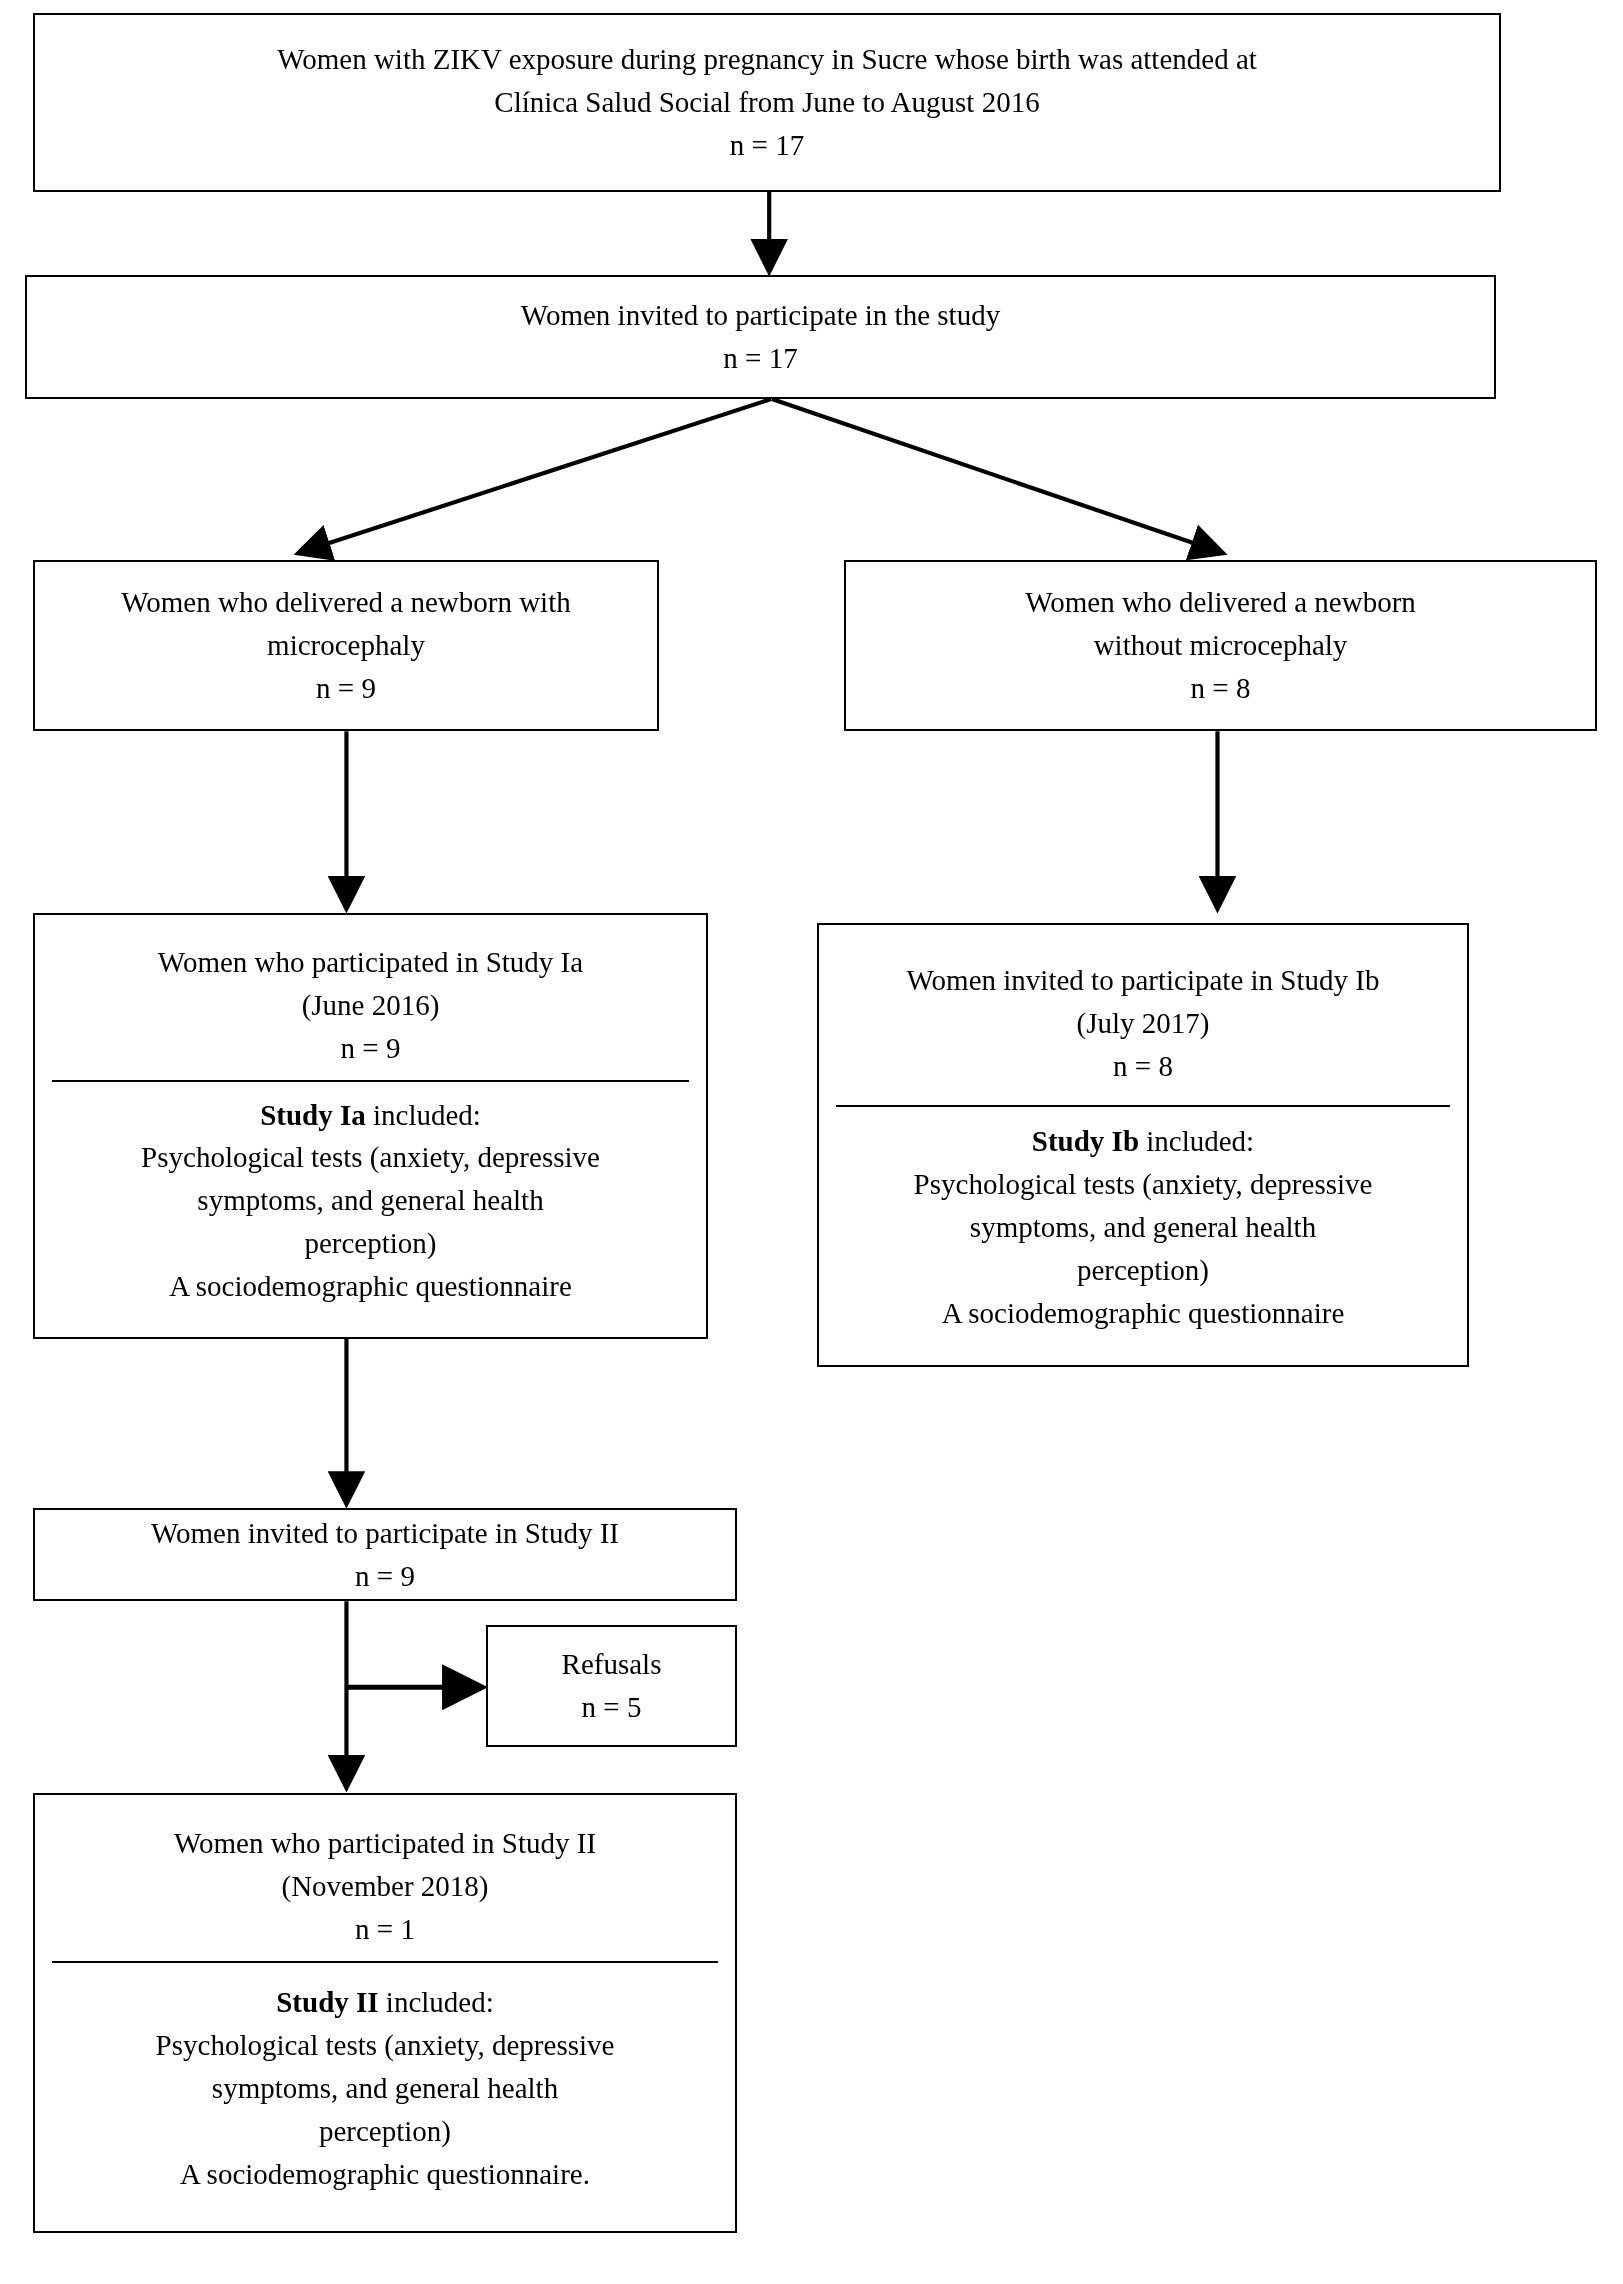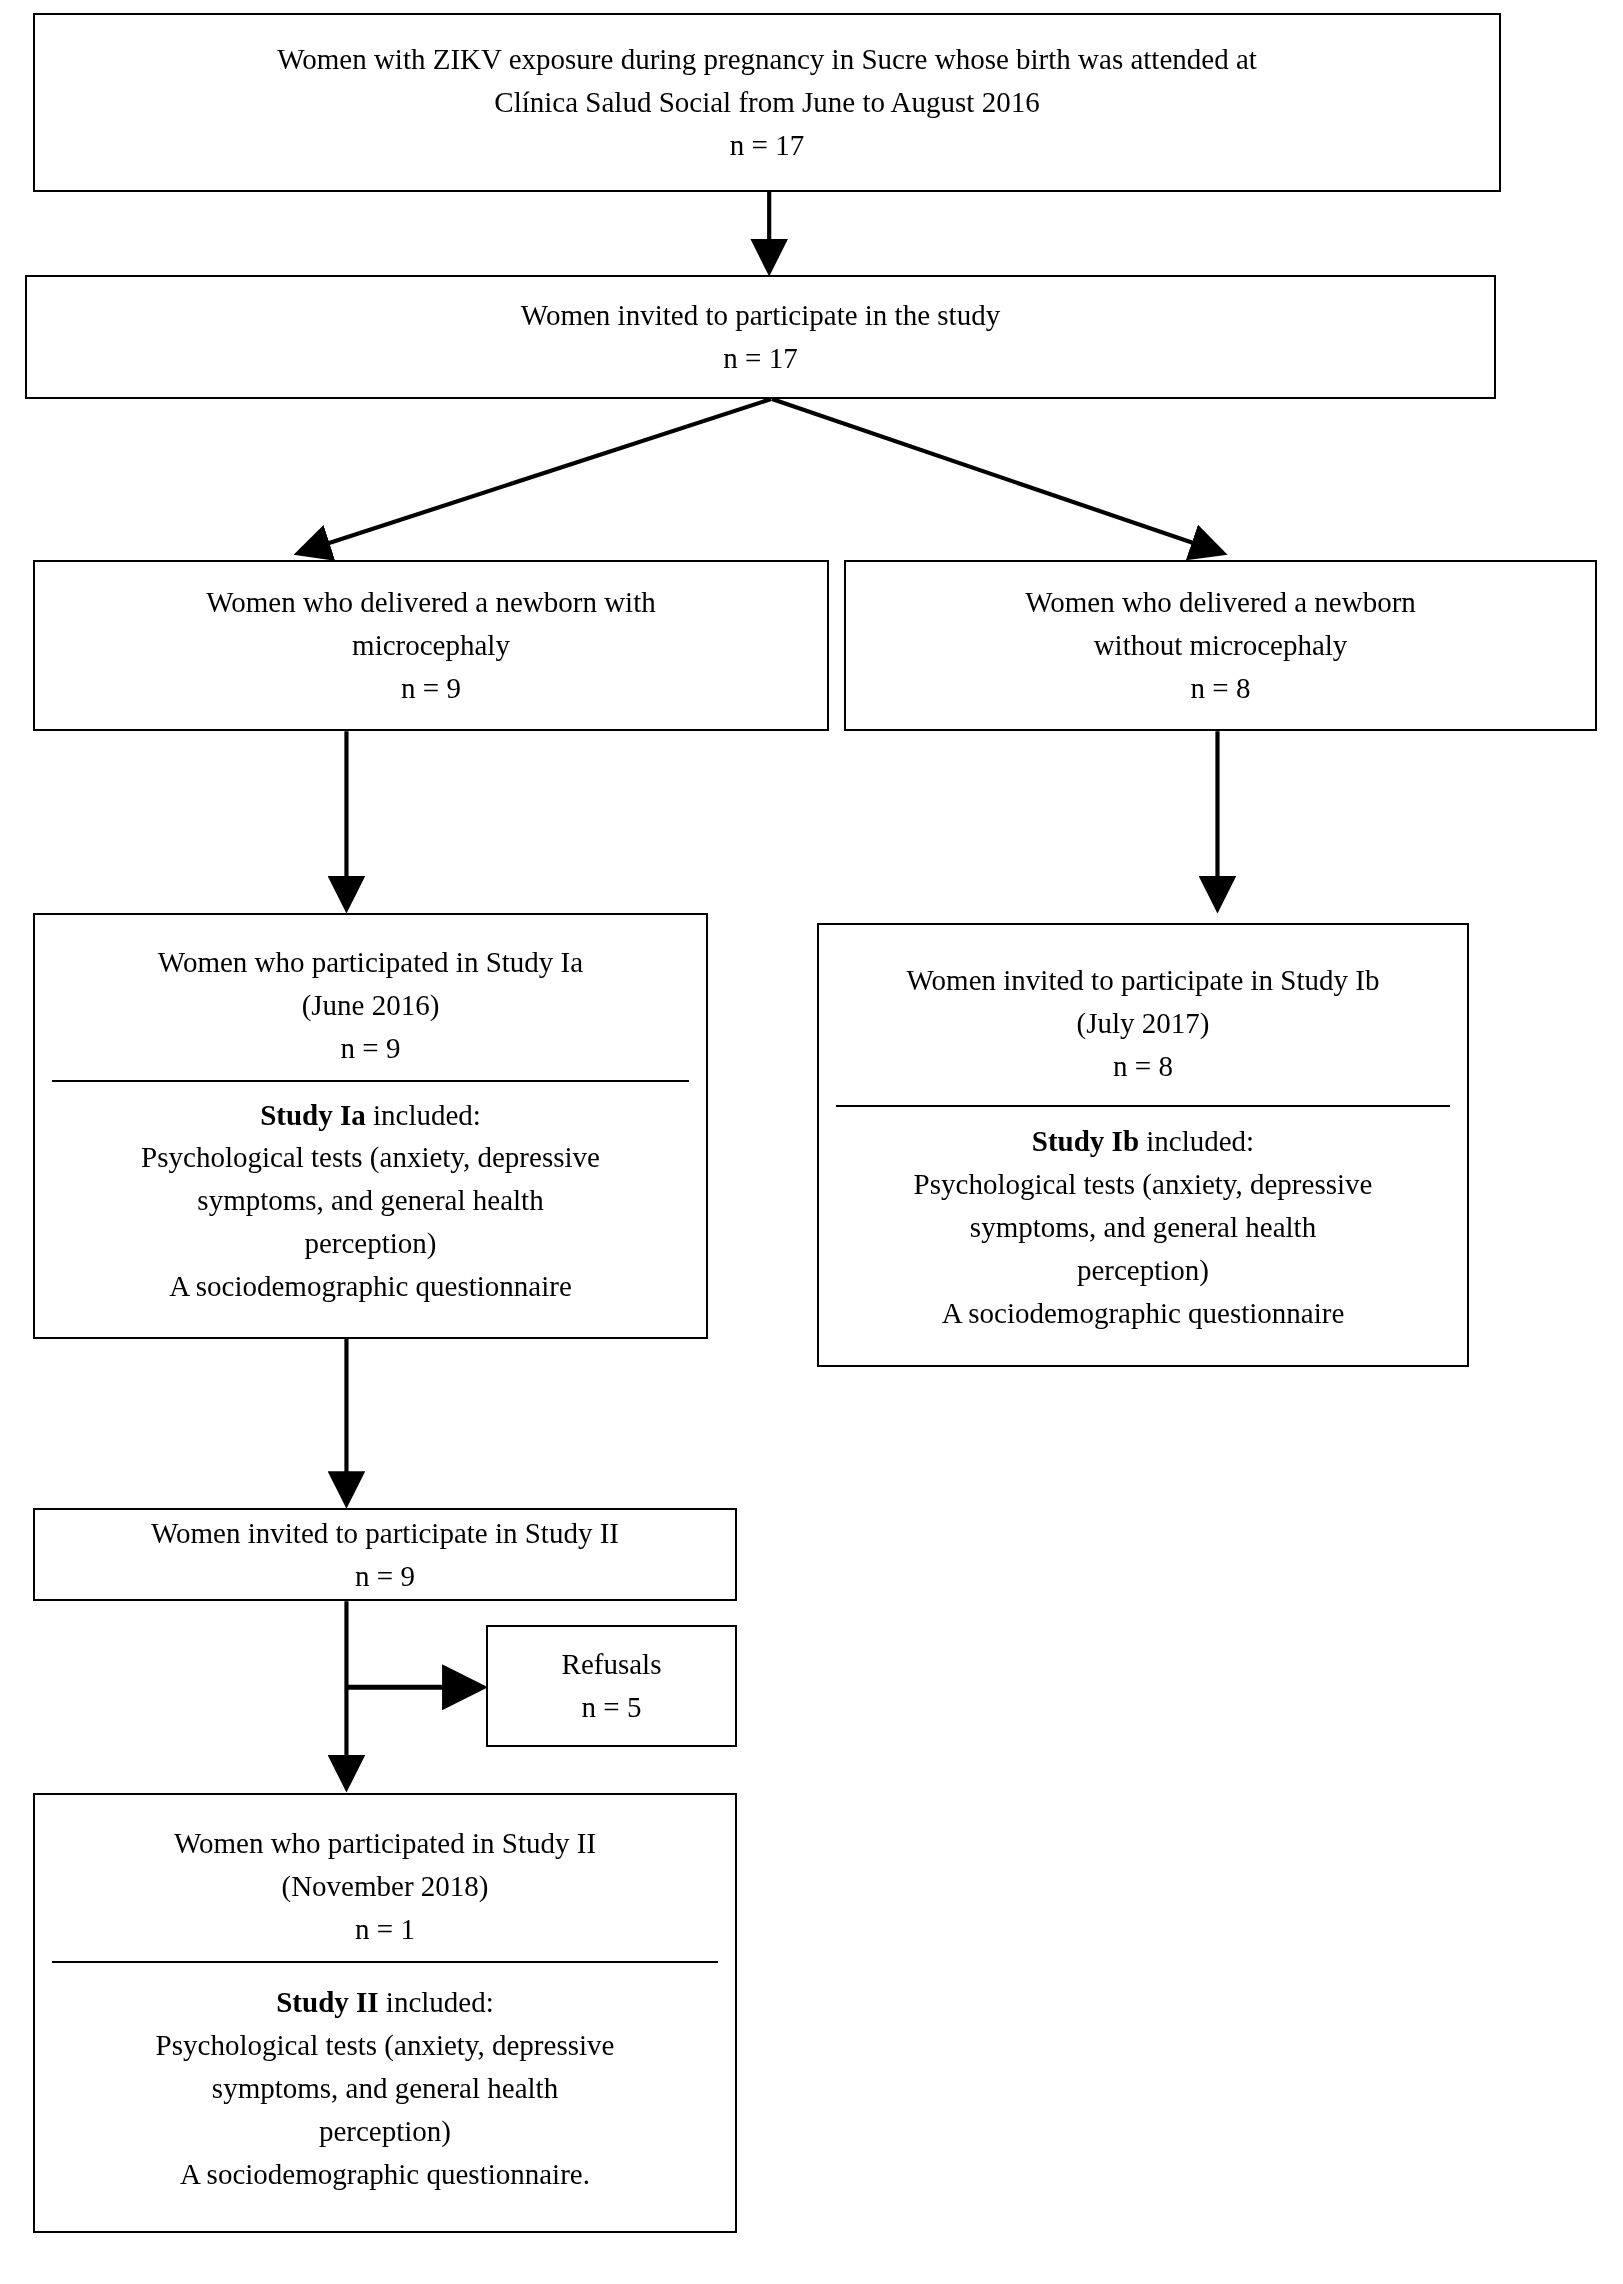--- a/index.html
+++ b/index.html
@@ -90,21 +90,21 @@
     <span class="ln">Women with ZIKV exposure during pregnancy in Sucre whose birth was attended at</span>
     <span class="ln">Clínica Salud Social from June to August 2016</span>
     <span class="ln">n = 17</span>
   </div>
 
   <div class="node" style="left:25px; top:275px; width:1471px; height:124px;">
     <span class="ln">Women invited to participate in the study</span>
     <span class="ln">n = 17</span>
   </div>
 
-  <div class="node" style="left:33px; top:560px; width:796px; height:171px;">
+  <div class="node" style="left:33px; top:560px; width:626px; height:171px;">
     <span class="ln">Women who delivered a newborn with</span>
     <span class="ln">microcephaly</span>
     <span class="ln">n = 9</span>
   </div>
 
   <div class="node" style="left:817px; top:560px; width:753px; height:171px;margin-left:27px;">
     <span class="ln">Women who delivered a newborn</span>
     <span class="ln">without microcephaly</span>
     <span class="ln">n = 8</span>
   </div>

